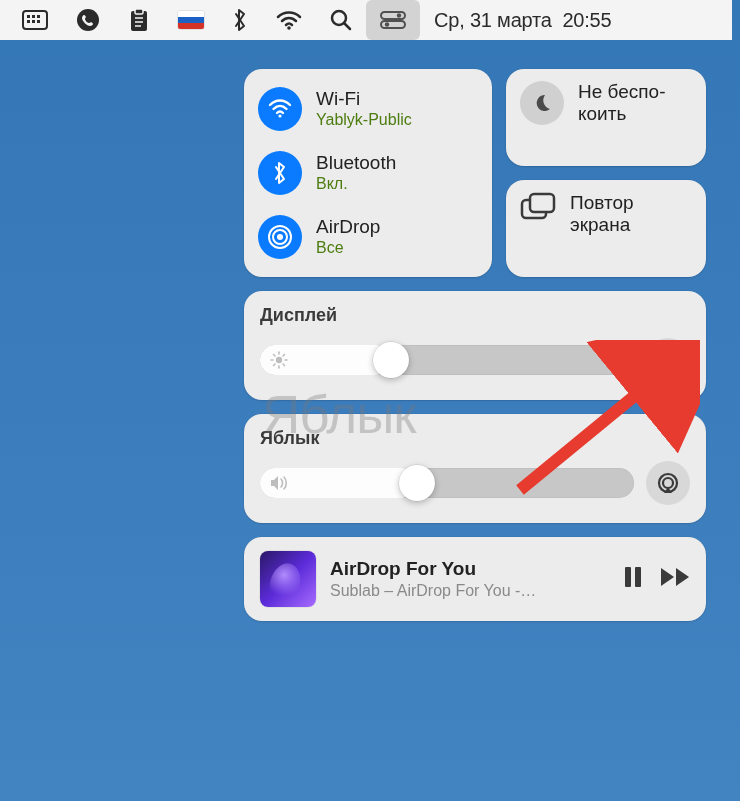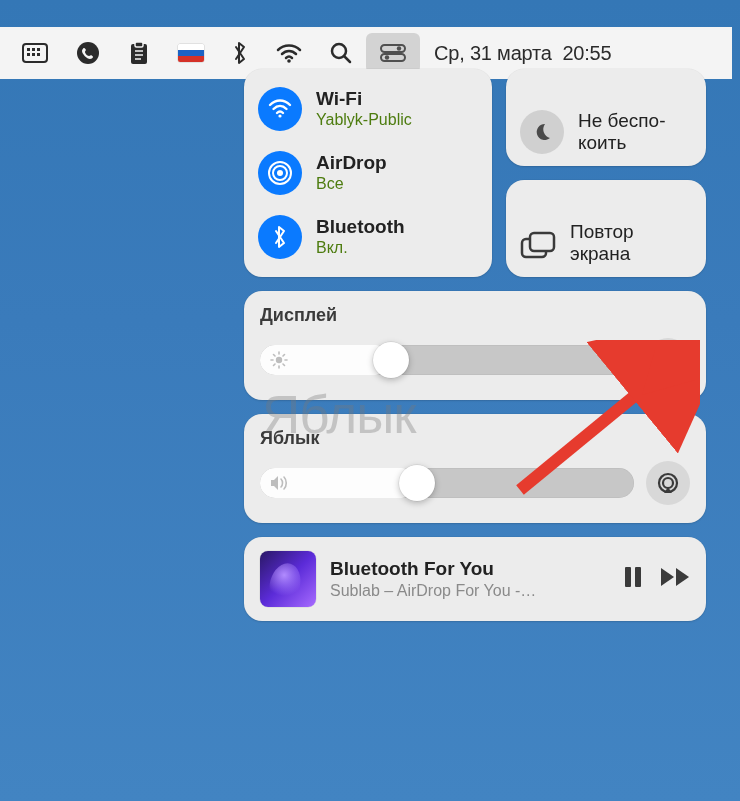--- a/index.html
+++ b/index.html
@@ -1,36 +1,36 @@
 <!DOCTYPE html>
 <html><head>
 <meta charset="utf-8">
 <style>
   * { box-sizing: border-box; margin: 0; padding: 0; font-family: -apple-system, "Helvetica Neue", Helvetica, Arial, sans-serif; }
   body { width: 740px; height: 801px; overflow: hidden; position: relative; background: #3d7bb8; background: linear-gradient(180deg,#3477b6 0%, #3a7bbb 40%, #4284c2 100%); }
-  .menubar { position: absolute; top:0; left:0; right:8px; height:52px; background:#f4f4f4; display:flex; align-items:center; padding:0 8px; gap:0; color:#333;margin-top:27px; }
+  .menubar { position: absolute; top:0; left:0; right:8px; height:40px; background:#f4f4f4; display:flex; align-items:center; padding:0 8px; gap:0; color:#333; }
   .mb-item { height:40px; display:flex; align-items:center; justify-content:center; padding:0 14px; color:#2b2b2b; }
   .mb-item svg { display:block; }
   .mb-item.active { background:#d3d3d3; border-radius:6px; }
   .mb-date { padding:0 14px; font-size:20px; color:#2b2b2b; letter-spacing:-0.2px; }
   .flag { width:26px; height:18px; display:flex; flex-direction:column; border-radius:2px; overflow:hidden; box-shadow:0 0 0 0.5px rgba(0,0,0,0.15); }
   .flag .w { flex:1; background:#fff; }
   .flag .b { flex:1; background:#1b62c4; }
   .flag .r { flex:1; background:#d43127; }
 
   .cc-panel { position:absolute; top:55px; left:230px; width:490px; border-radius:20px; padding:14px; display:flex; flex-direction:column; gap:14px; }
   .card { background:#ececec; border-radius:18px; box-shadow:0 1px 2px rgba(0,0,0,0.12), 0 0 0 0.5px rgba(0,0,0,0.06); }
   .row1 { display:flex; gap:14px; }
   .conn-card { flex:1.1; padding:12px 14px; display:flex; flex-direction:column; gap:8px; }
   .conn-item { display:flex; align-items:center; gap:14px; padding:6px 0; }
   .ic-circle { width:44px; height:44px; min-width:44px; border-radius:50%; background:#0a7aff; display:flex; align-items:center; justify-content:center; color:#fff; }
-  .conn-text .t { font-size:19px; font-weight:700; color:#222; line-height:1.1; }
+  .conn-text .t { font-size:19px; font-weight:400; color:#222; line-height:1.1; }
   .conn-text .s { font-size:16px; color:#4d7c0f; margin-top:2px; }
   .right-col { flex:1; display:flex; flex-direction:column; gap:14px; }
-  .mini-card { flex:1; padding:12px 14px; display:flex; align-items:flex-end; gap:14px; }
+  .mini-card { flex:1; padding:12px 14px; display:flex; align-items:flex-start; gap:14px; }
   .dnd-circle { width:44px;height:44px;min-width:44px;border-radius:50%; background:#d0d0d0; color:#4a4a4a; display:flex;align-items:center;justify-content:center; }
   .mini-card .label { font-size:19px; font-weight:500; color:#222; line-height:1.15; }
 
   .slider-card { padding:14px 16px 18px;font-weight:bold; }
   .slider-card .title { font-size:18px; color:#3a3a3a; margin-bottom:12px; }
   .slider-row { display:flex; align-items:center; gap:12px; }
   .slider { flex:1; height:30px; border-radius:15px; background:#c7c7c7; position:relative; box-shadow: inset 0 0 0 0.5px rgba(0,0,0,0.08); }
   .slider .fill { position:absolute; left:0; top:0; bottom:0; border-radius:15px; background:#fdfdfd; display:flex; align-items:center; padding-left:10px; color:#bdbdbd; }
   .slider .knob { position:absolute; top:-3px; width:36px; height:36px; border-radius:50%; background:#fff; box-shadow:0 2px 6px rgba(0,0,0,0.25), 0 0 0 0.5px rgba(0,0,0,0.1); }
   .round-btn { width:44px; height:44px; min-width:44px; border-radius:50%; background:#d8d8d8; display:flex; align-items:center; justify-content:center; color:#3a3a3a; }
@@ -127,40 +127,40 @@
               <circle cx="12" cy="17" r="1.6" fill="#fff"></circle>
             </svg>
         </div>
         <div class="conn-text">
           <div class="t">Wi-Fi</div>
           <div class="s">Yablyk-Public</div>
         </div>
       </div>
       <div class="conn-item">
         <div class="ic-circle">
+          <svg width="14" height="24" viewBox="0 0 14 24">
+              <path d="M3 6l8 12-5 4V2l5 4L3 18" fill="none" stroke="#fff" stroke-width="2" stroke-linejoin="round" stroke-linecap="round"></path>
+            </svg>
+        </div>
+        <div class="conn-text">
+          <div class="t">Bluetooth</div>
+          <div class="s">Вкл.</div>
+        </div>
+      </div>
+      <div class="conn-item">
+        <div class="ic-circle">
           <svg width="26" height="26" viewBox="0 0 26 26">
               <circle cx="13" cy="13" r="3" fill="#fff"></circle>
               <circle cx="13" cy="13" r="7" fill="none" stroke="#fff" stroke-width="2"></circle>
               <circle cx="13" cy="13" r="11" fill="none" stroke="#fff" stroke-width="2"></circle>
             </svg>
         </div>
         <div class="conn-text">
           <div class="t">AirDrop</div>
           <div class="s">Все</div>
-        </div>
-      </div>
-      <div class="conn-item">
-        <div class="ic-circle">
-          <svg width="14" height="24" viewBox="0 0 14 24">
-              <path d="M3 6l8 12-5 4V2l5 4L3 18" fill="none" stroke="#fff" stroke-width="2" stroke-linejoin="round" stroke-linecap="round"></path>
-            </svg>
-        </div>
-        <div class="conn-text">
-          <div class="t">Bluetooth</div>
-          <div class="s">Вкл.</div>
         </div>
       </div>
     </div>
 
     <div class="right-col">
       <div class="card mini-card">
         <div class="dnd-circle">
           <svg width="22" height="22" viewBox="0 0 22 22">
               <path d="M14 3a8 8 0 1 0 5 14 9 9 0 0 1-5-14z" fill="#4a4a4a"></path>
             </svg>
@@ -229,21 +229,21 @@
             <circle cx="12" cy="12" r="5" fill="none" stroke="#3a3a3a" stroke-width="2.2"></circle>
             <path d="M8 22l4-6 4 6z" fill="#3a3a3a"></path>
           </svg>
       </div>
     </div>
   </div>
 
   <div class="card np-card">
     <div class="np-art"></div>
     <div class="np-text">
-      <div class="t">Bluetooth For You</div>
+      <div class="t">AirDrop For You</div>
       <div class="s">Sublab – AirDrop For You -…</div>
     </div>
     <div class="np-ctrls">
       <div>
         <svg width="18" height="22" viewBox="0 0 18 22">
             <rect x="1" y="1" width="6" height="20" rx="1" fill="#3a3a3a"></rect>
             <rect x="11" y="1" width="6" height="20" rx="1" fill="#3a3a3a"></rect>
           </svg>
       </div>
       <div>

